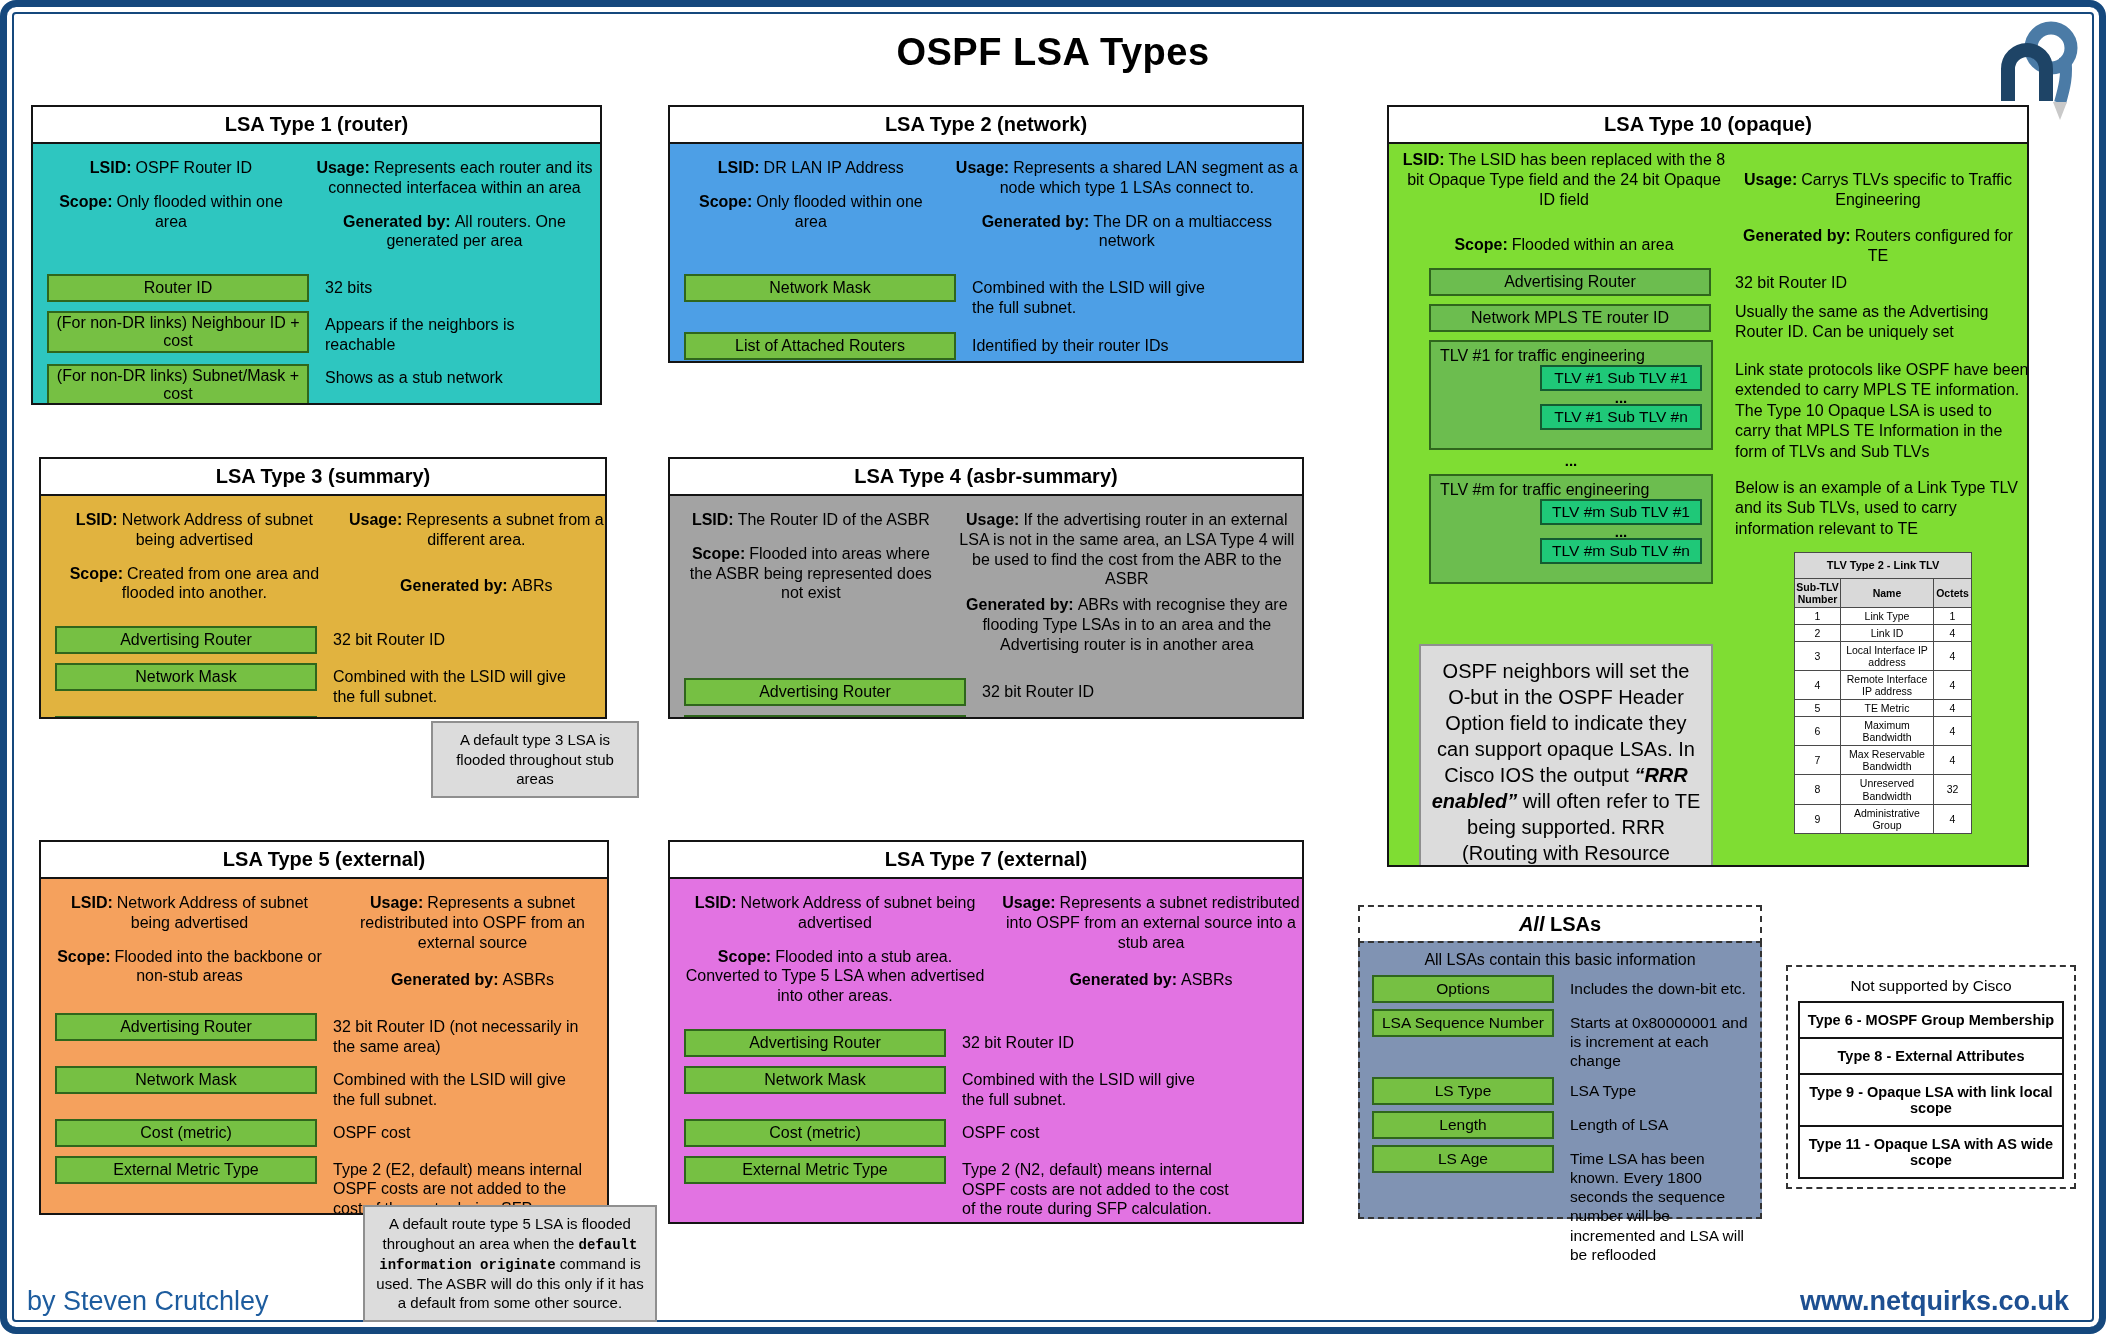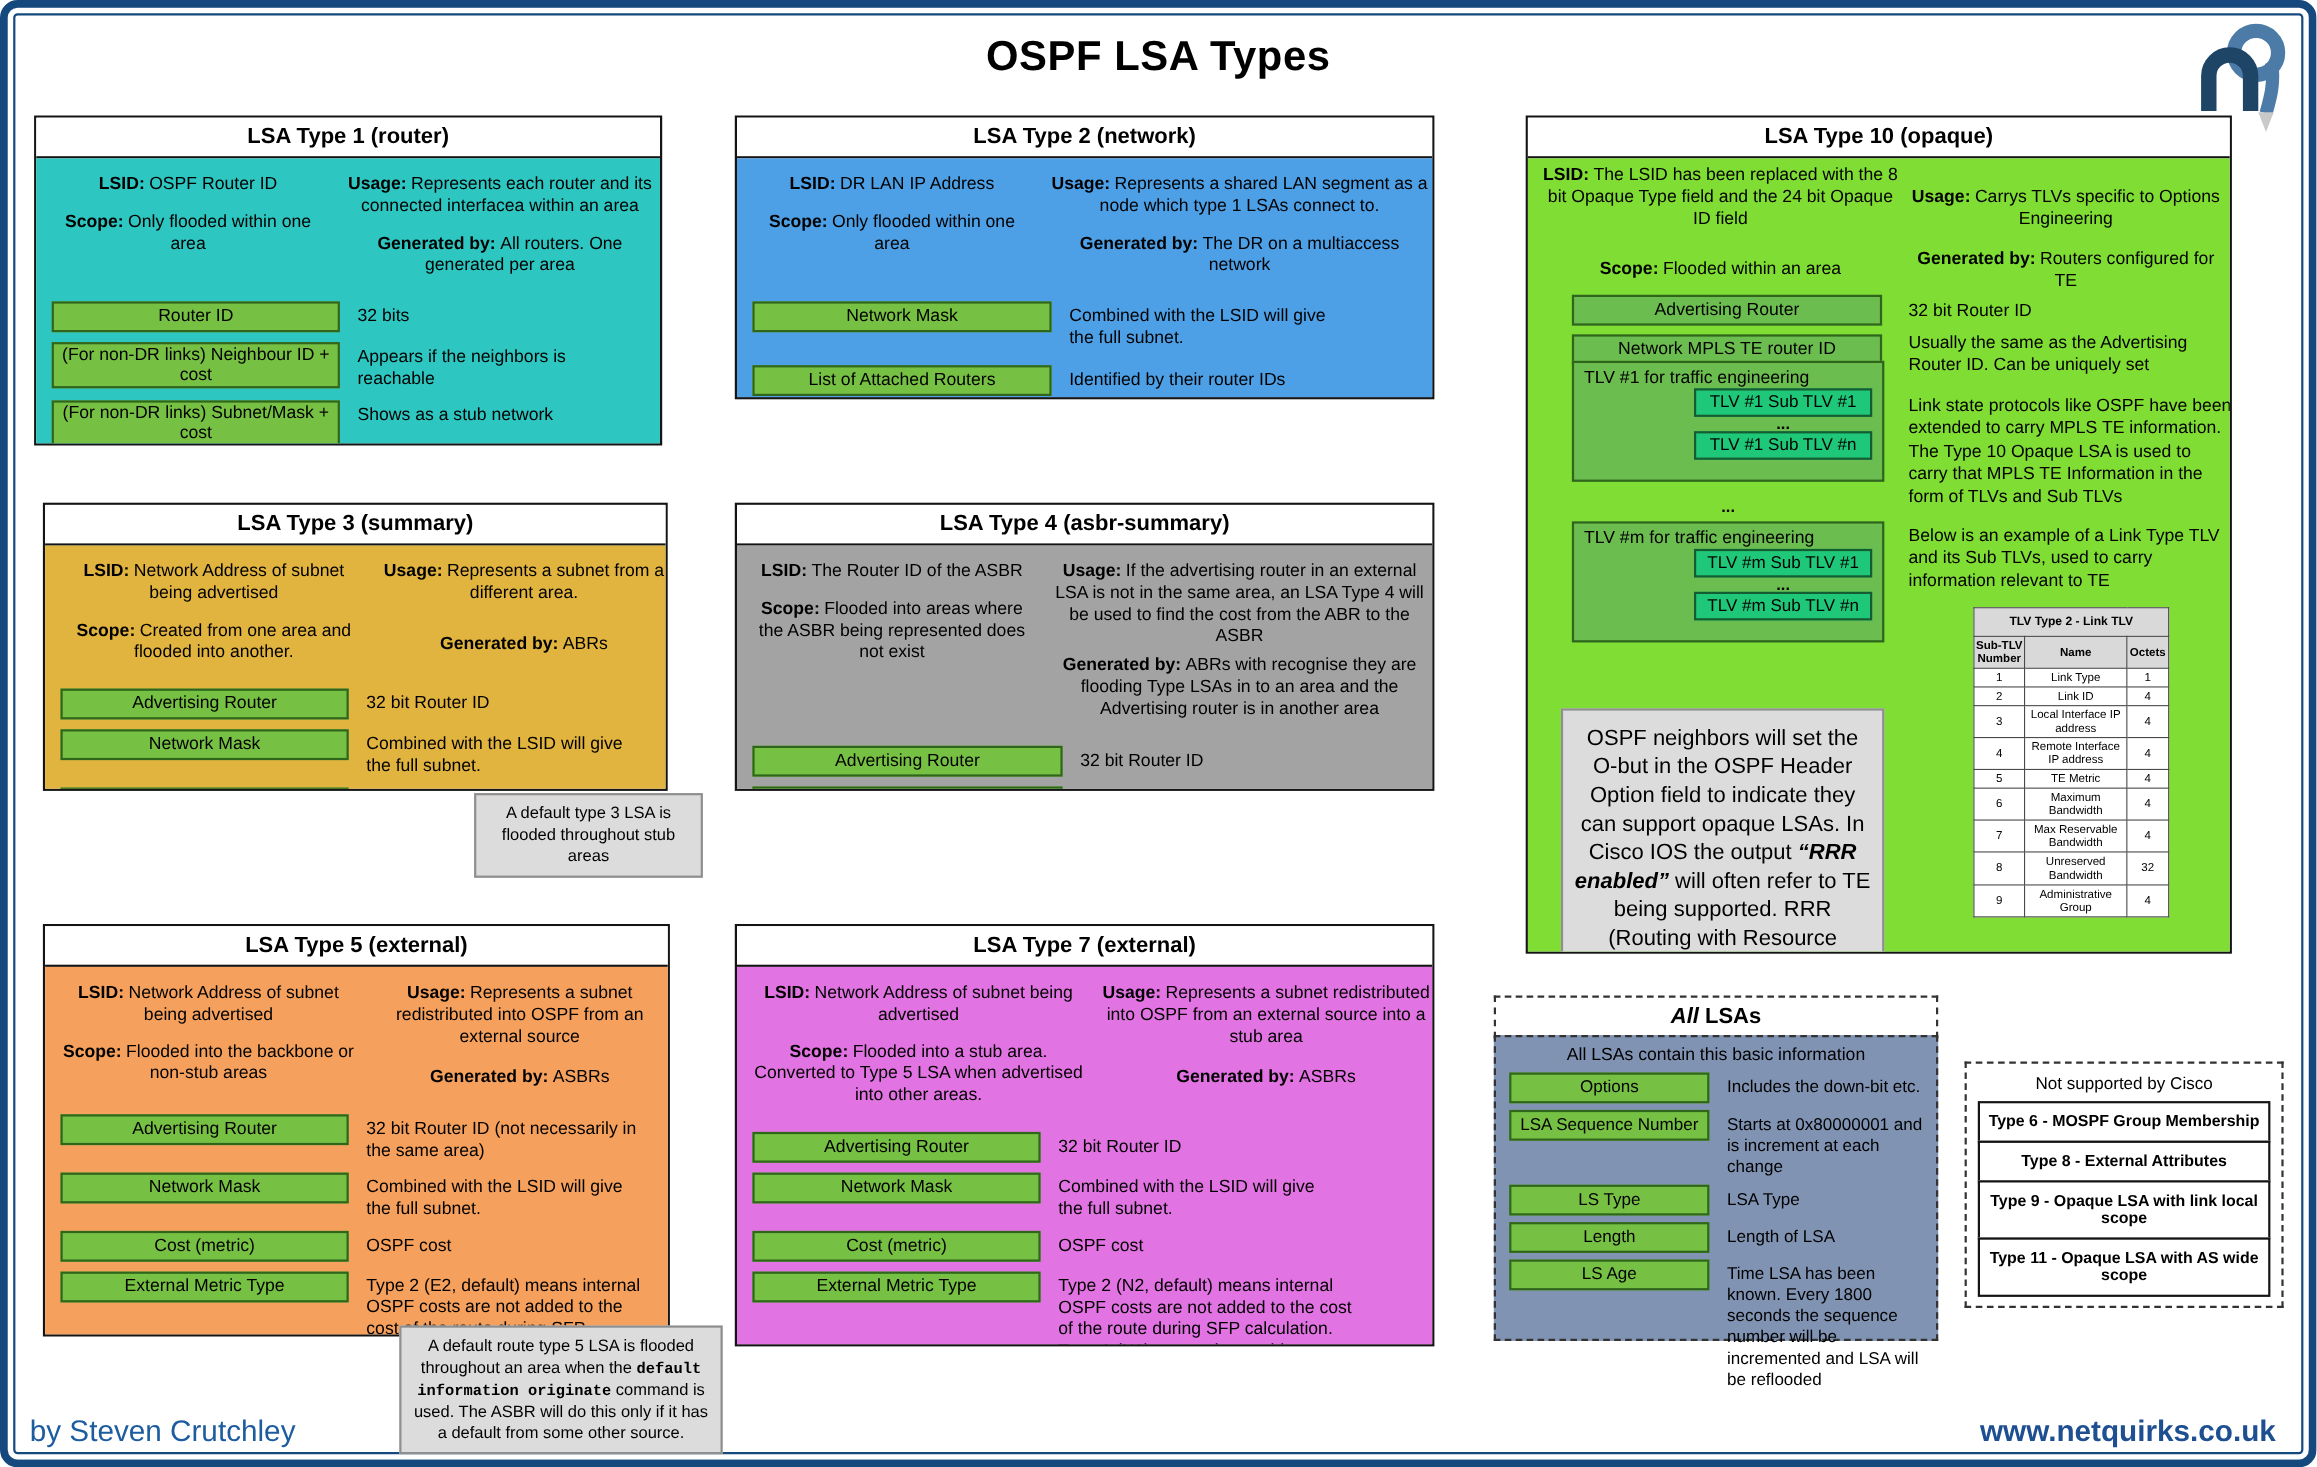--- a/index.html
+++ b/index.html
@@ -255,32 +255,32 @@
   <div class="panel" style="left:1380px;top:98px;width:642px;height:762px;">
     <div class="panel-h">LSA Type 10 (opaque)</div>
     <div class="panel-b bg10" style="padding:0;">
       <div class="abs" style="left:10px;top:6px;width:330px;text-align:center;font-size:16px;line-height:1.24;">
         <b class="lab">LSID:</b><span>The LSID has been replaced with the 8 bit Opaque Type field and the 24 bit Opaque ID field</span>
       </div>
       <div class="abs" style="left:10px;top:92px;width:330px;text-align:center;font-size:16px;">
         <b class="lab">Scope:</b><span>Flooded within an area</span>
       </div>
       <div class="abs" style="left:348px;top:26px;width:282px;text-align:center;font-size:16px;line-height:1.24;">
-        <b class="lab">Usage:</b><span>Carrys TLVs specific to Options Engineering</span>
+        <b class="lab">Usage:</b><span>Carrys TLVs specific to Traffic Engineering</span>
       </div>
       <div class="abs" style="left:348px;top:82px;width:282px;text-align:center;font-size:16px;line-height:1.24;">
         <b class="lab">Generated by:</b><span>Routers configured for TE</span>
       </div>
 
       <div class="abs fbox fbox10" style="left:40px;top:124px;">Advertising Router</div>
       <div class="abs p10text" style="left:346px;top:129px;">32 bit Router ID</div>
       <div class="abs fbox fbox10" style="left:40px;top:160px;">Network MPLS TE router ID</div>
       <div class="abs p10text" style="left:346px;top:158px;width:286px;">Usually the same as the Advertising Router ID. Can be uniquely set</div>
 
-      <div class="tlvcont" style="top:184px;">
+      <div class="tlvcont" style="top:196px;">
         <div class="clabel">TLV #1 for traffic engineering</div>
         <div class="subbox">TLV #1 Sub TLV #1</div>
         <div class="dots" style="width:162px;">...</div>
         <div class="subbox">TLV #1 Sub TLV #n</div>
       </div>
 
       <div class="abs dots" style="left:40px;top:310px;width:284px;">...</div>
 
       <div class="tlvcont" style="top:330px;">
         <div class="clabel">TLV #m for traffic engineering</div>

